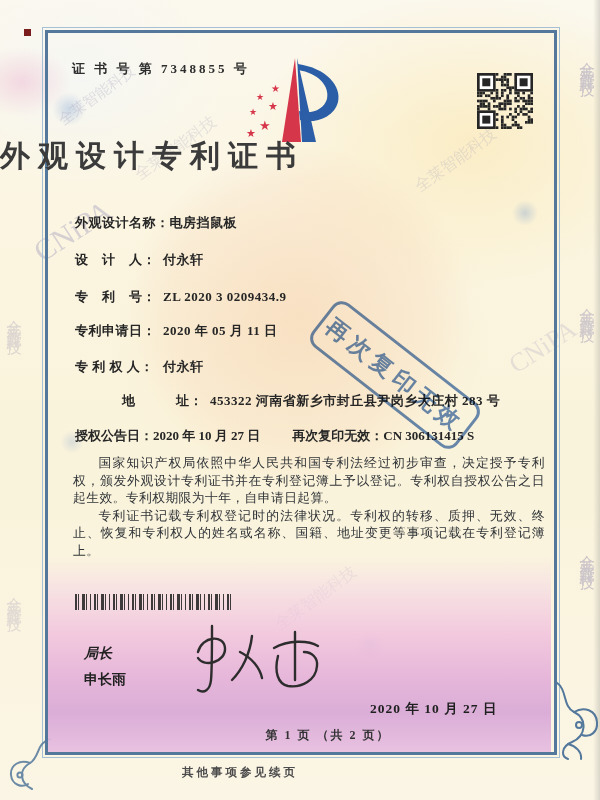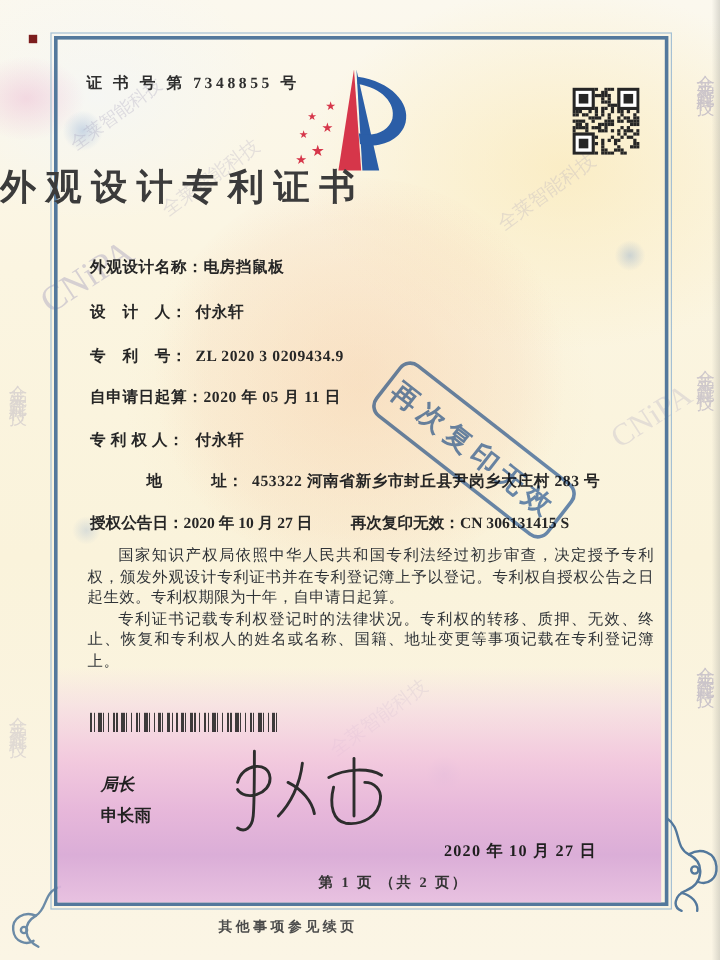--- a/index.html
+++ b/index.html
@@ -272,21 +272,21 @@
   <div class="abs row" style="top:214px;">
     <span class="lbl">外观设计名称：</span><span>电房挡鼠板</span>
   </div>
   <div class="abs row" style="top:251px;">
     <span class="lbl">设　计　人：</span><span>付永轩</span>
   </div>
   <div class="abs row" style="top:288px;">
     <span class="lbl">专　利　号：</span><span>ZL 2020 3 0209434.9</span>
   </div>
   <div class="abs row" style="top:322px;">
-    <span class="lbl">自申请日起算：</span><span>2020 年 05 月 11 日</span>
+    <span class="lbl">专利申请日：</span><span>2020 年 05 月 11 日</span>
   </div>
   <div class="abs row" style="top:358px;">
     <span class="lbl">专 利 权 人：</span><span>付永轩</span>
   </div>
   <div class="abs row" style="top:392px;margin-left:47px;">
     <span class="lbl">地　　　址：</span><span>453322 河南省新乡市封丘县尹岗乡大庄村 283 号</span>
   </div>
 
   <div class="abs" id="grant-row">
     <span><span>授权公告日：</span><span>2020 年 10 月 27 日</span></span>

